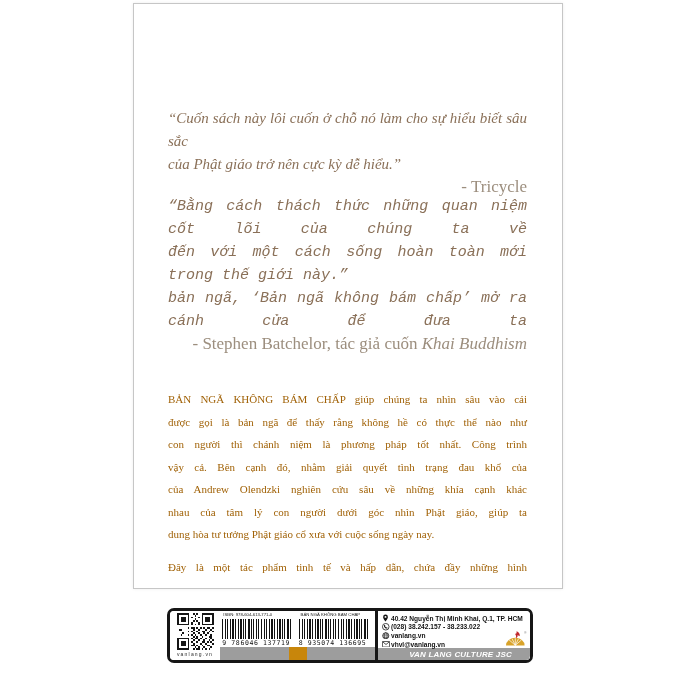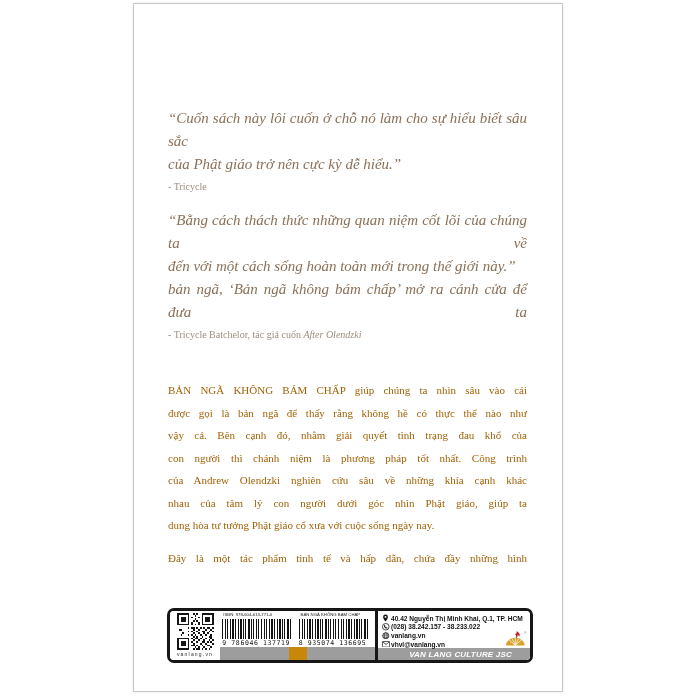--- a/index.html
+++ b/index.html
@@ -1,34 +1,34 @@
 <!DOCTYPE html>
 <html><head>
 <meta charset="utf-8">
 <style>
   html,body{margin:0;padding:0;}
   body{
     width:700px;height:700px;position:relative;background:#ffffff;overflow:hidden;
     font-family:"Liberation Serif", serif;
   }
   .page{
-    position:absolute;left:133px;top:3px;width:430px;height:689px;
+    position:absolute;left:133px;top:3px;width:430px;height:586px;
     background:#fff;border:1px solid #c6c6c6;box-sizing:border-box;
     box-shadow:0 0 3px rgba(0,0,0,0.08);
   }
   .content{position:absolute;left:34px;right:35px;top:0;}
   .quote{
     font-style:italic;font-size:15px;line-height:23px;color:#8a7058;
   }
   .quote .jline{text-align:justify;text-align-last:justify;}
   .quote .jline.last{text-align-last:left;}
   .q1{margin-top:103px;}
-  .q2{margin-top:14px;}
+  .q2{font-family:Liberation Mono, monospace;}
   .attr{
-    text-align:left;font-size:10px;line-height:16px;color:#9c8e7e;margin-top:3px;
+    text-align:right;font-size:17px;line-height:16px;color:#9c8e7e;margin-top:3px;
   }
   .attr i{font-style:italic;}
   .bodytext{
     font-size:11px;line-height:22.5px;color:#a16207;
   }
   .bodytext .jline{text-align:justify;text-align-last:justify;}
   .bodytext .jline.last{text-align-last:left;}
   .p1{margin-top:36px;}
   .p2{margin-top:10px;}
 
@@ -97,27 +97,27 @@
         <div class="jline">“Cuốn sách này lôi cuốn ở chỗ nó làm cho sự hiểu biết sâu sắc</div>
         <div class="jline last">của Phật giáo trở nên cực kỳ dễ hiểu.”</div>
       </div>
     <div class="attr">- Tricycle</div>
 
     <div class="quote q2">
         <div class="jline">“Bằng cách thách thức những quan niệm cốt lõi của chúng ta về</div>
         <div class="jline last">đến với một cách sống hoàn toàn mới trong thế giới này.”</div>
         <div class="jline">bản ngã, ‘Bản ngã không bám chấp’ mở ra cánh cửa để đưa ta</div>
       </div>
-    <div class="attr"><span>- Tricycle Batchelor, tác giả cuốn </span><i>After Olendzki</i></div>
+    <div class="attr"><span>- Stephen Batchelor, tác giả cuốn </span><i>Khai Buddhism</i></div>
 
     <div class="bodytext p1">
         <div class="jline">BẢN NGÃ KHÔNG BÁM CHẤP giúp chúng ta nhìn sâu vào cái</div>
         <div class="jline">được gọi là bản ngã để thấy rằng không hề có thực thể nào như</div>
+        <div class="jline">con người thì chánh niệm là phương pháp tốt nhất. Công trình</div>
         <div class="jline">vậy cả. Bên cạnh đó, nhằm giải quyết tình trạng đau khổ của</div>
-        <div class="jline">con người thì chánh niệm là phương pháp tốt nhất. Công trình</div>
         <div class="jline">của Andrew Olendzki nghiên cứu sâu về những khía cạnh khác</div>
         <div class="jline">nhau của tâm lý con người dưới góc nhìn Phật giáo, giúp ta</div>
         <div class="jline last">dung hòa tư tưởng Phật giáo cổ xưa với cuộc sống ngày nay.</div>
       </div>
     <div class="bodytext p2">
         <div class="jline">Đây là một tác phẩm tinh tế và hấp dẫn, chứa đầy những hình</div>
       </div>
   </div>
 
   <div class="footer-bar">

